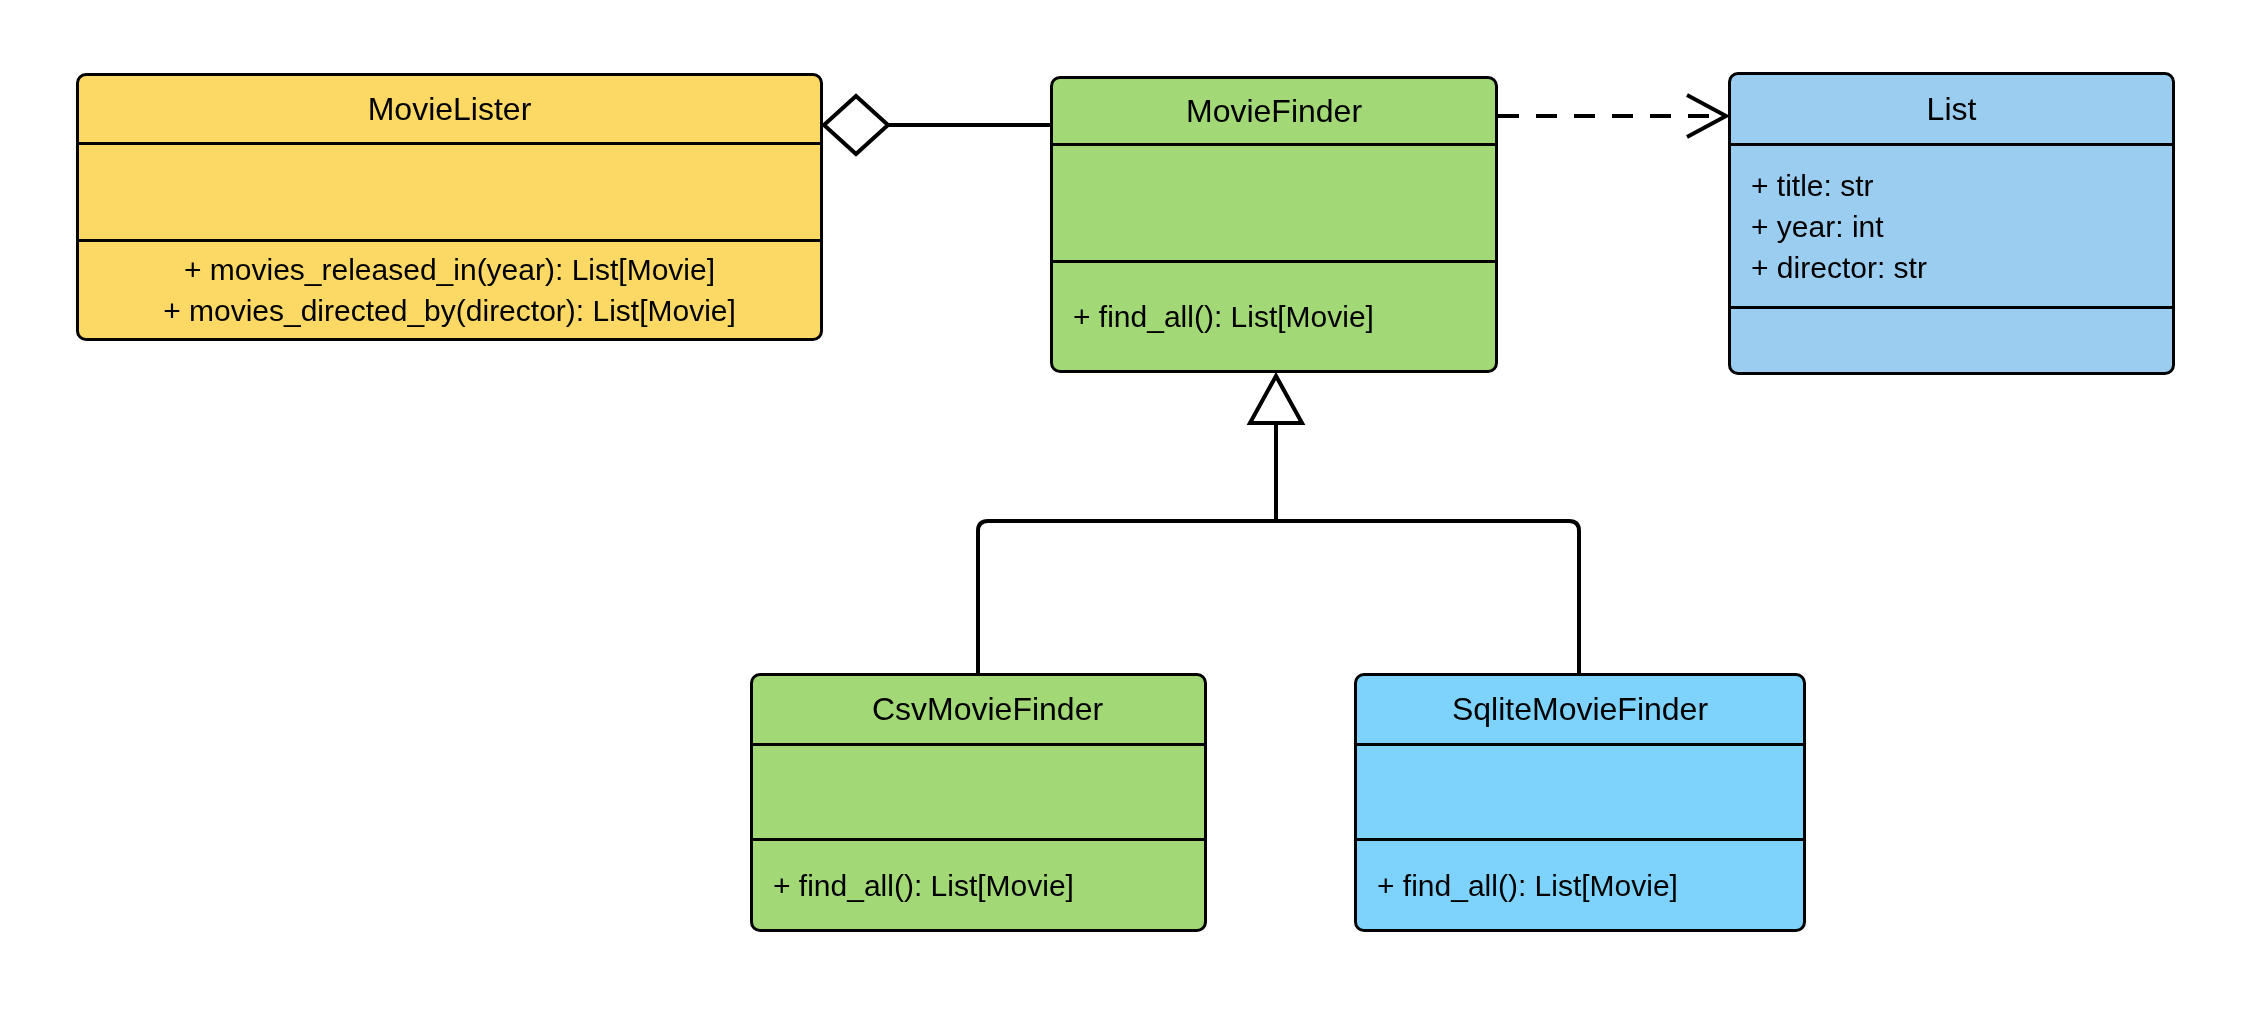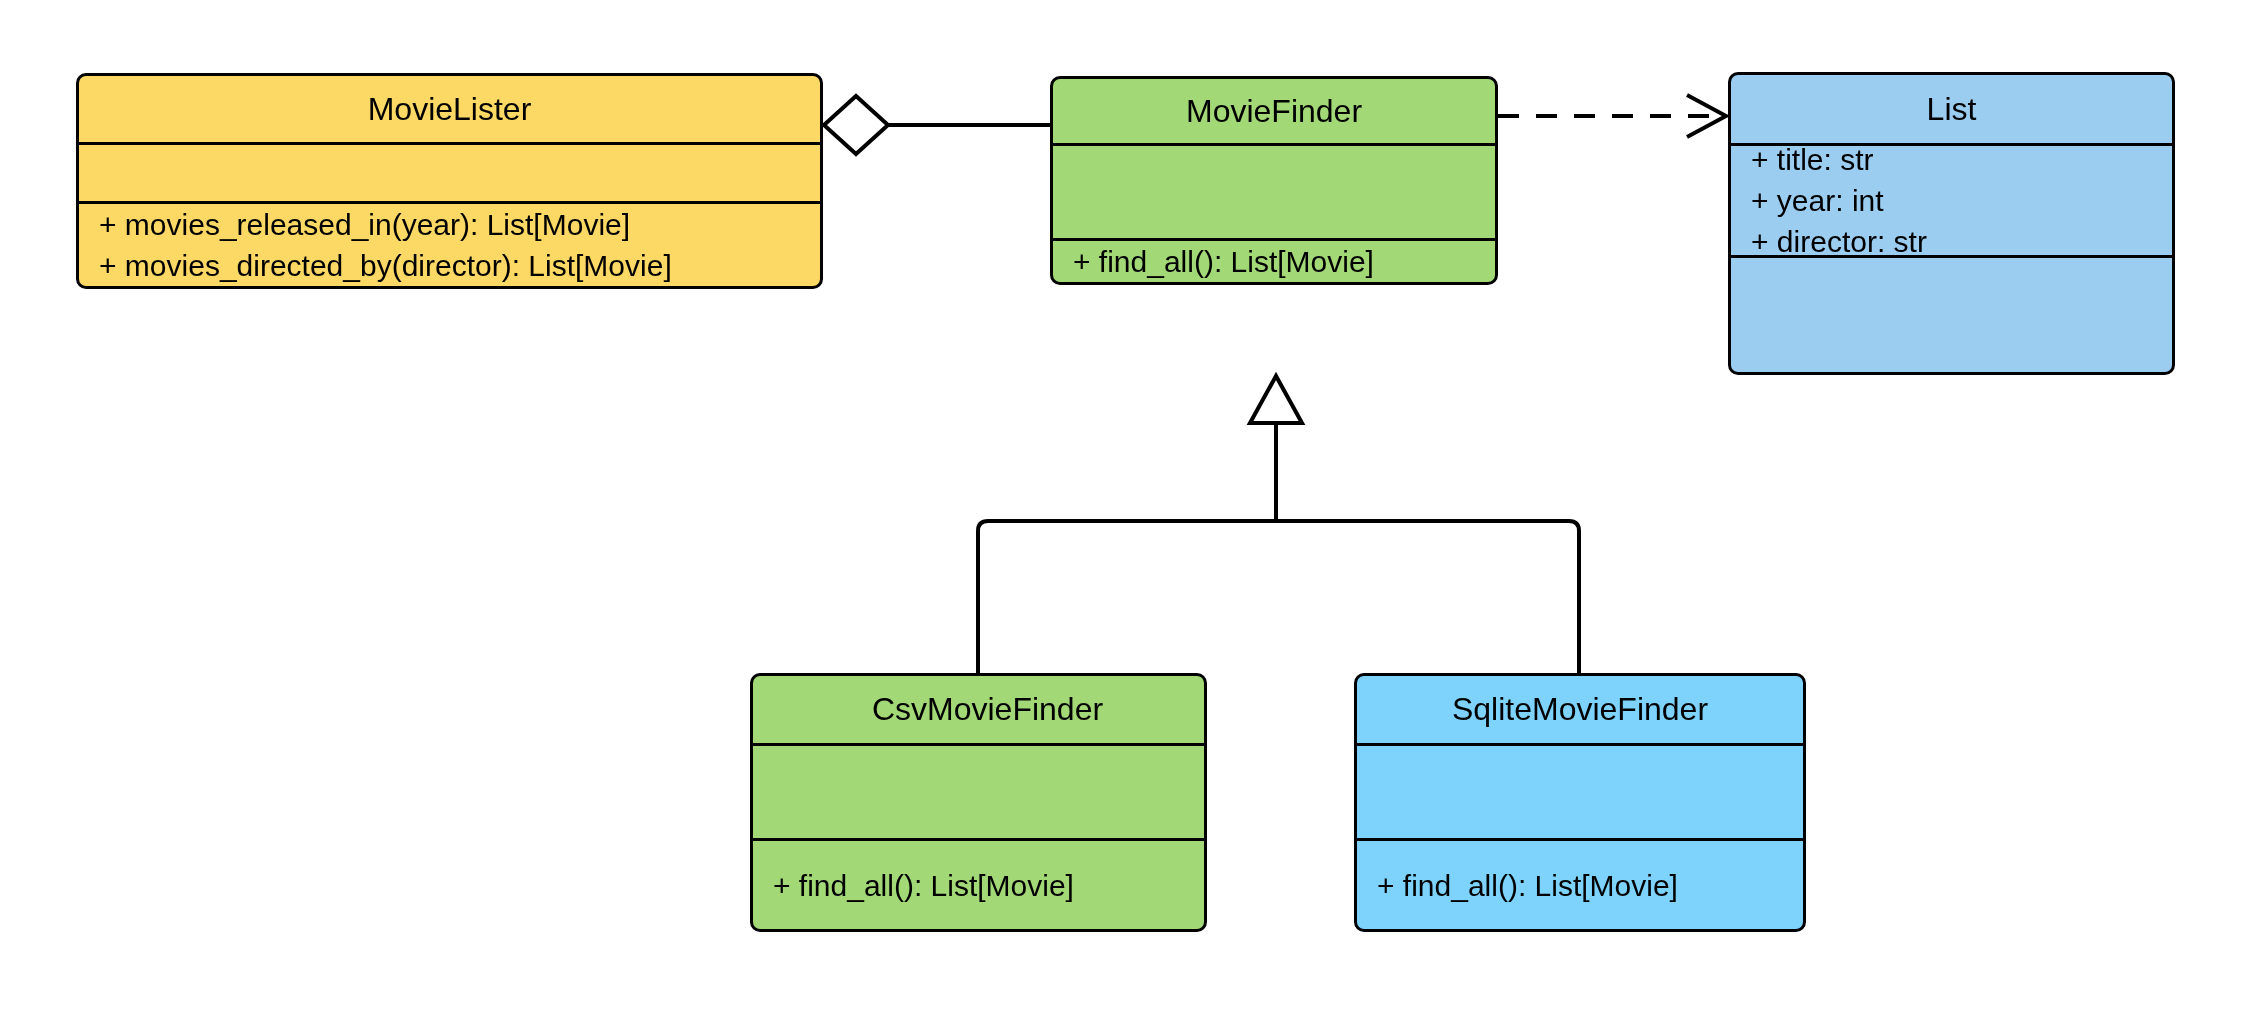--- a/index.html
+++ b/index.html
@@ -67,31 +67,31 @@
     padding: 0 20px;
     font-size: 30px;
     line-height: 41px;
     white-space: nowrap;
   }
   .uml-class .compartment.last {
     flex: 1 1 auto;
   }
 
   
-  #movielister        { left:   76px; top:  73px; width: 747px; height: 216px; }
+  #movielister        { left:   76px; top:  73px; width: 747px; height: 268px; text-align: center; }
   #movielister .title { height: 66px; }
   #movielister .attrs { height: 97px; }
 
-  #moviefinder        { left: 1050px; top:  76px; width: 448px; height: 209px; }
+  #moviefinder        { left: 1050px; top:  76px; width: 448px; height: 297px; }
   #moviefinder .title { height: 64px; }
   #moviefinder .attrs { height: 117px; }
 
   #movie              { left: 1728px; top:  72px; width: 447px; height: 303px; }
   #movie .title       { height: 68px; }
-  #movie .attrs       { height: 112px; }
+  #movie .attrs       { height: 163px; }
 
   #csvmoviefinder        { left:  750px; top: 673px; width: 457px; height: 259px; }
   #csvmoviefinder .title { height: 67px; padding-left: 18px; }
   #csvmoviefinder .attrs { height: 95px; }
 
   #sqlitemoviefinder        { left: 1354px; top: 673px; width: 452px; height: 259px; }
   #sqlitemoviefinder .title { height: 67px; }
   #sqlitemoviefinder .attrs { height: 95px; }
 </style>
 </head>

